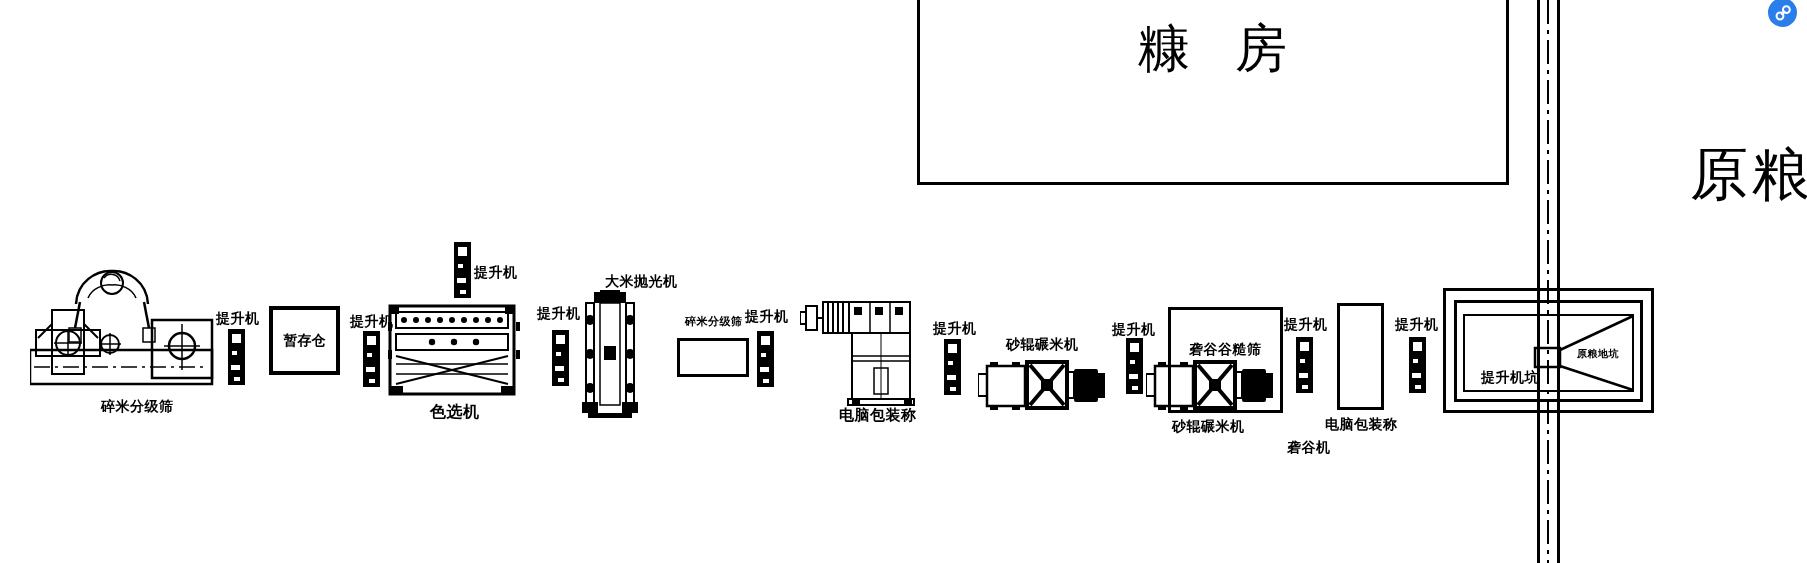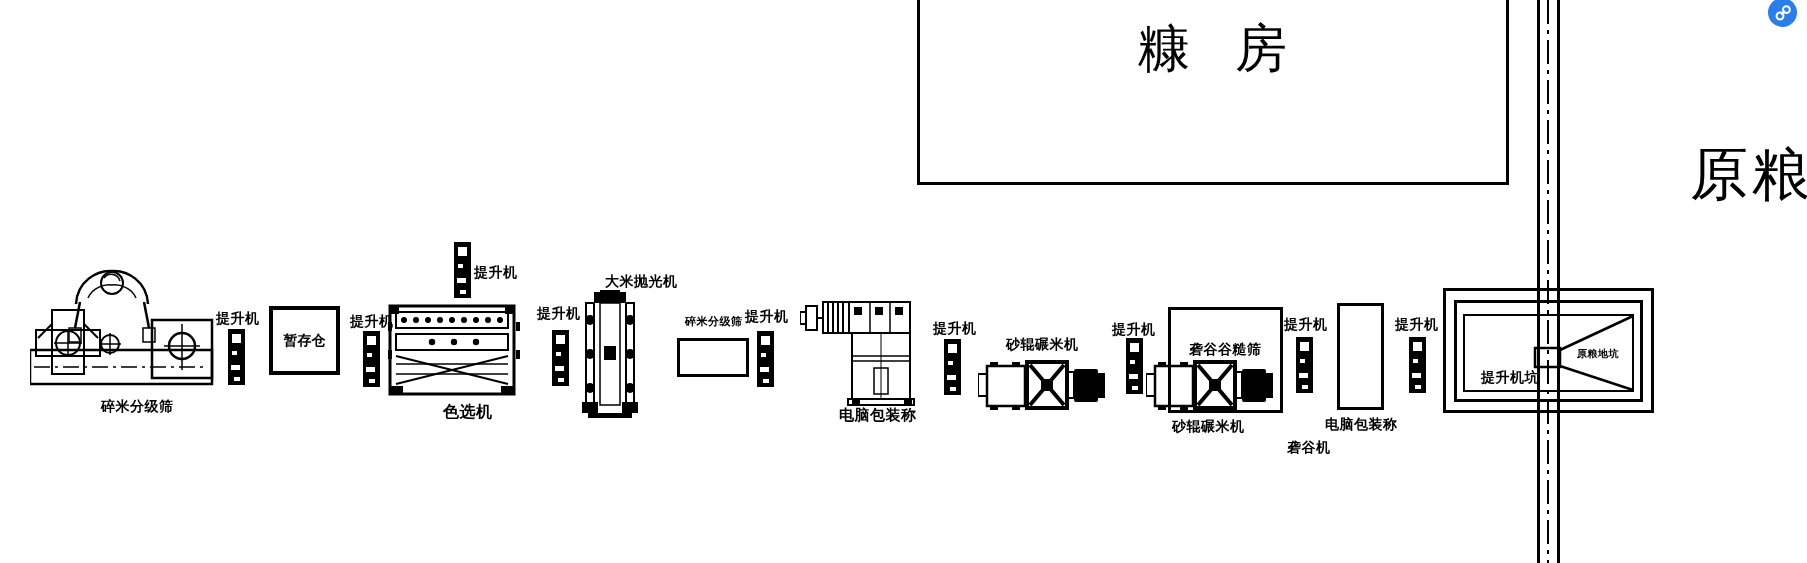--- a/index.html
+++ b/index.html
@@ -99,21 +99,21 @@
           <circle cx="66" cy="50" r="3.2"></circle>
         <circle cx="88" cy="50" r="3.2"></circle>
       </g>
       <rect x="8" y="42" width="112" height="16" stroke-width="2"></rect>
       <line x1="8" y1="64" x2="120" y2="92" stroke-width="2"></line>
       <line x1="8" y1="92" x2="120" y2="64" stroke-width="2"></line>
       <line x1="8" y1="72" x2="120" y2="72" stroke-width="1.5"></line>
       <line x1="8" y1="82" x2="120" y2="82" stroke-width="1.5"></line>
     </svg>
   </div>
-  <div class="lbl" style="left:443px; top:404px; font-size:16px;">色选机</div>
+  <div class="lbl" style="left:430px; top:404px; font-size:16px;">色选机</div>
 
   <div class="lbl" style="left:571px; top:274px;margin-left:34px;">大米抛光机</div>
   <div class="abs" style="left:580px; top:290px;">
     <svg width="60" height="130" viewBox="0 0 60 130" fill="none" stroke="#000">
       <rect x="14" y="2" width="32" height="11" fill="#000" stroke="none"></rect>
       <rect x="20" y="0" width="20" height="5" fill="#000" stroke="none"></rect>
       <rect x="6" y="13" width="8" height="102" stroke-width="2"></rect>
       <rect x="46" y="13" width="8" height="102" stroke-width="2"></rect>
       <rect x="20" y="13" width="20" height="102" stroke-width="1.5"></rect>
       <g fill="#000" stroke="none">

